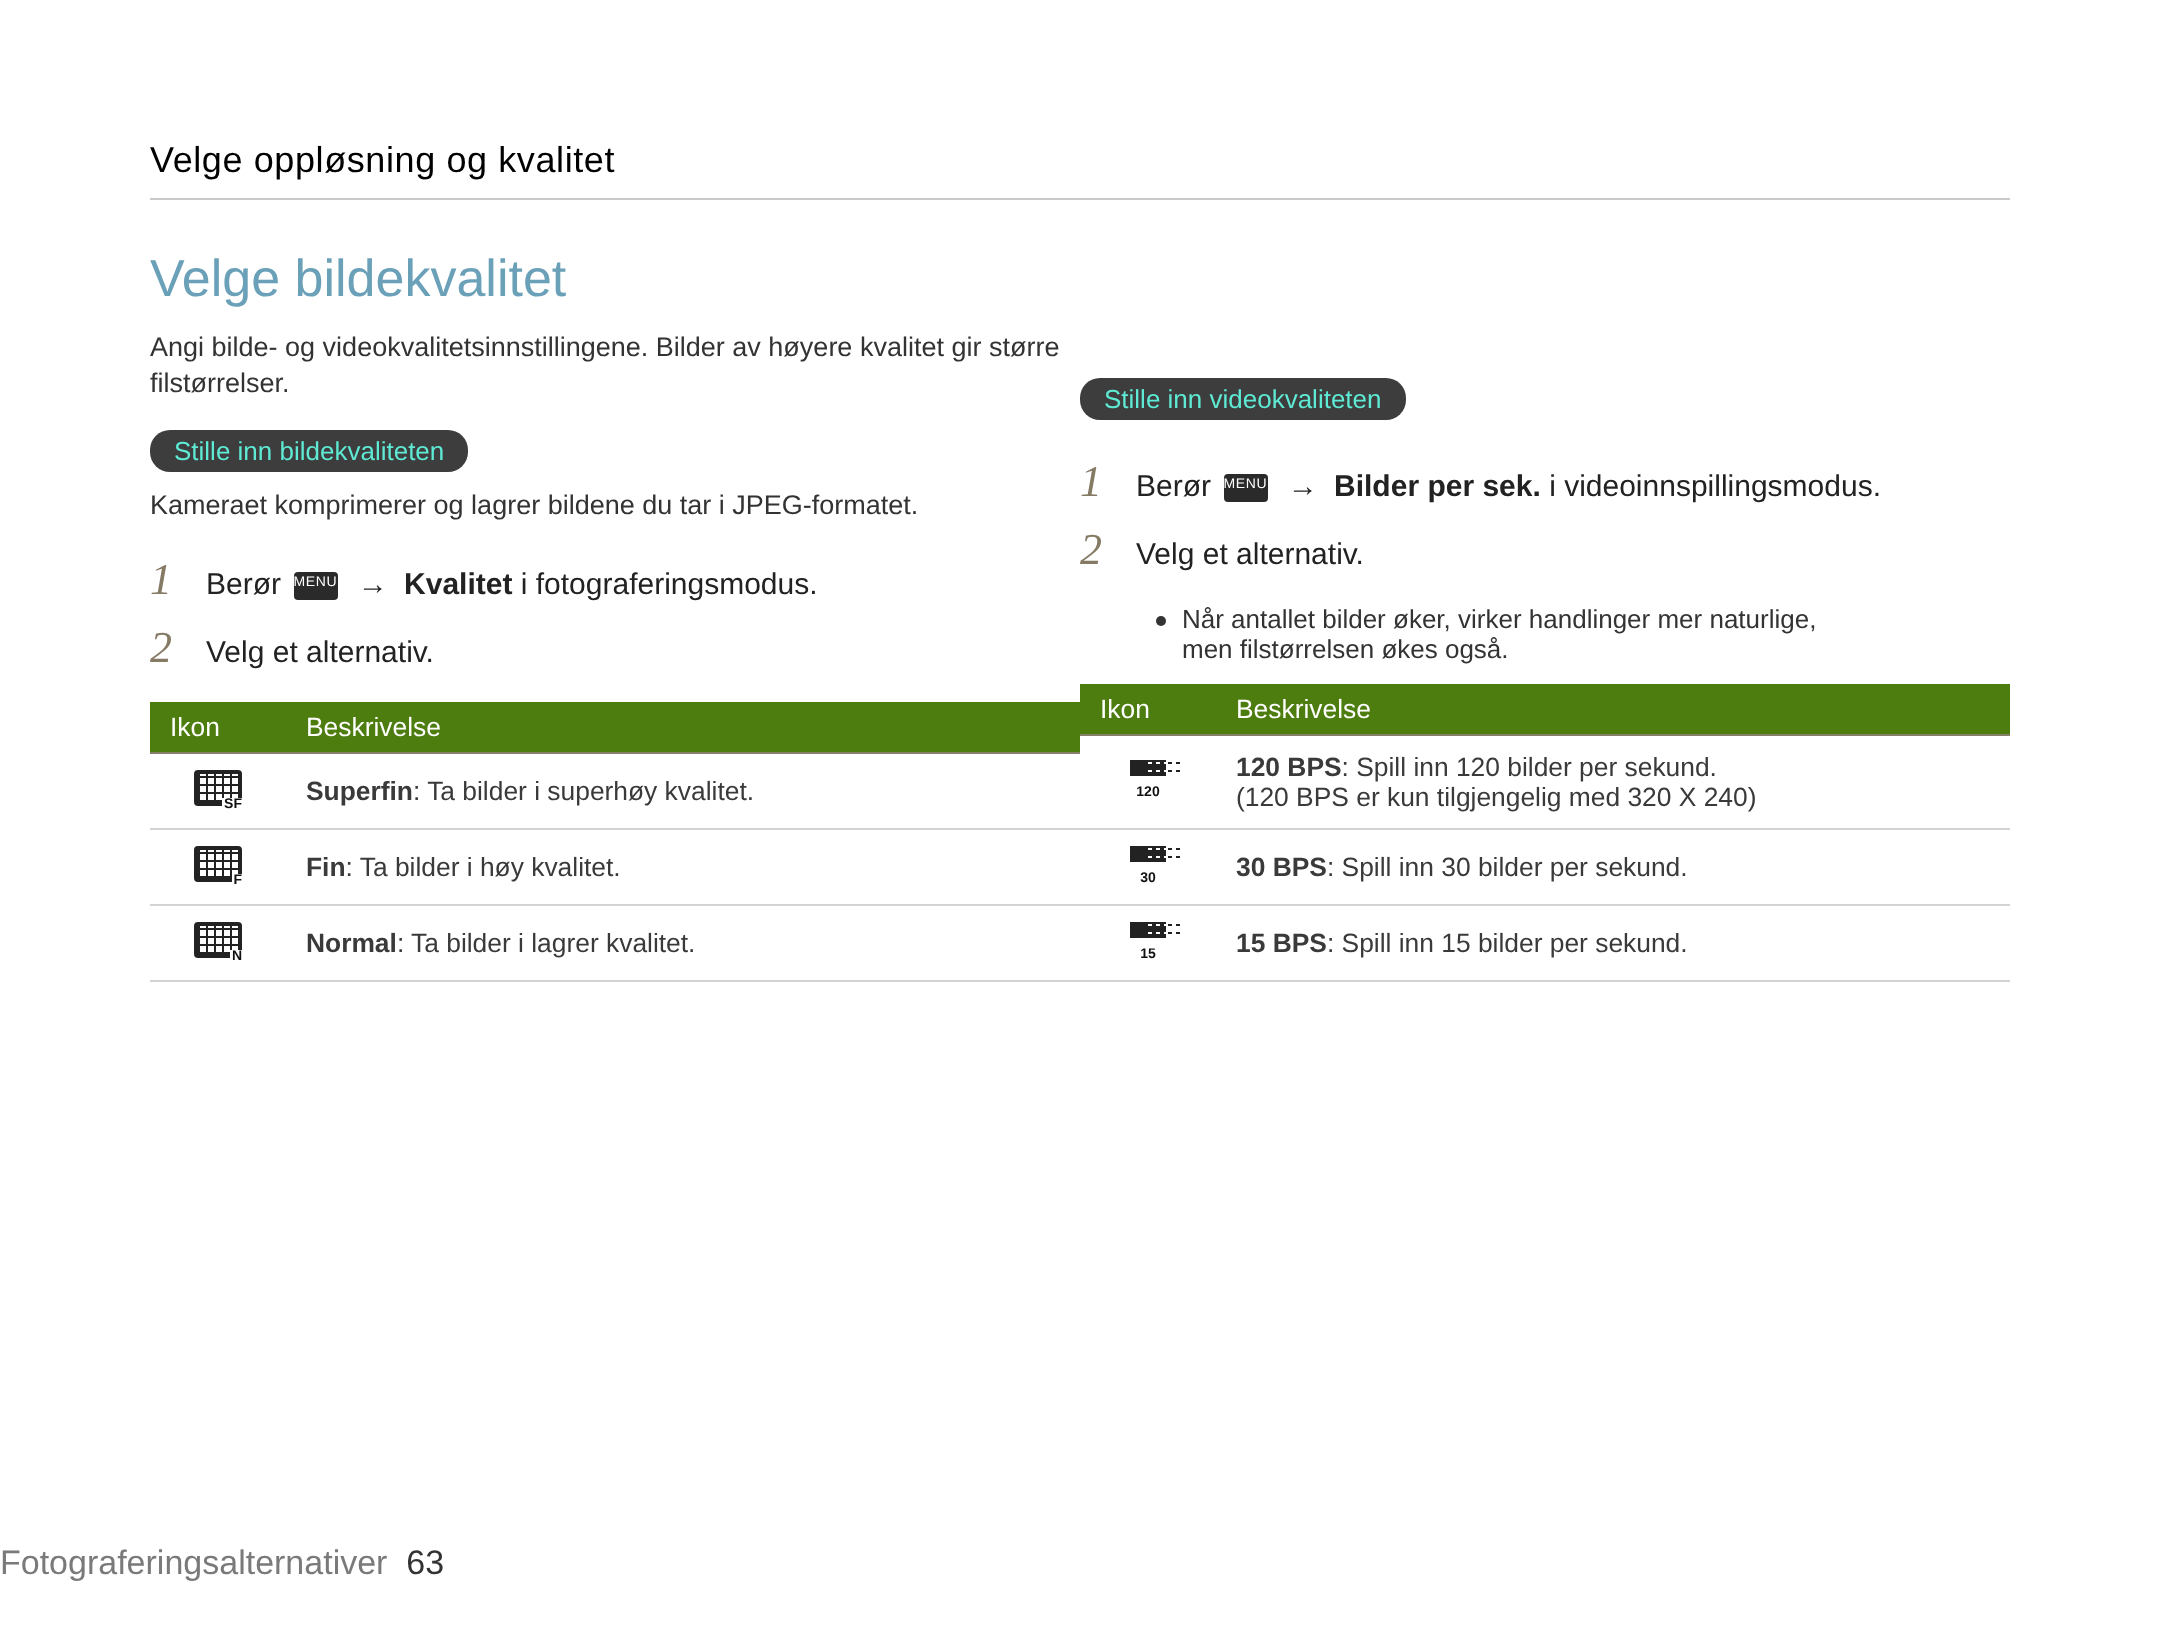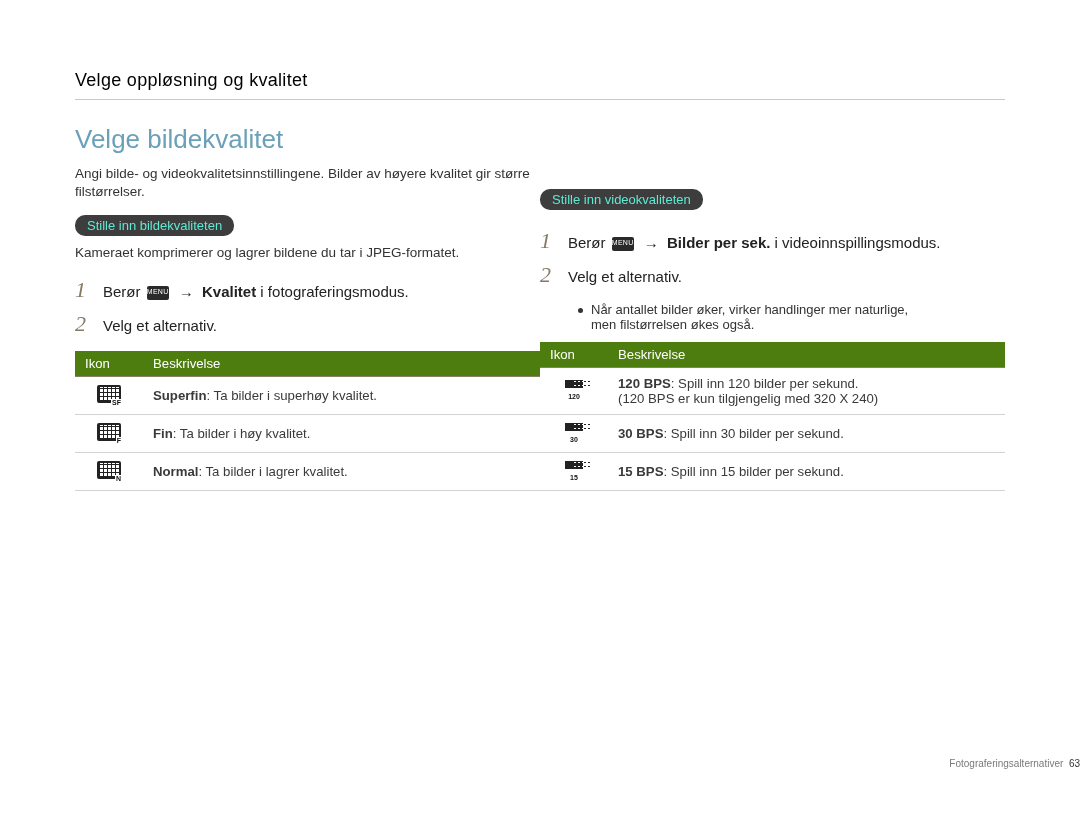--- a/index.html
+++ b/index.html
@@ -134,23 +134,23 @@
     content:""; position:absolute; top:1px; width:18px; height:1px;
     background: repeating-linear-gradient(90deg,#fff 0 2px,#222 2px 4px);
   }
   .vic .film::before{top:1px;} .vic .film::after{top:5px;}
   .vic .sub{
     position:absolute; left:0; bottom:-2px; right:0;
     font-size:7px; font-weight:700; color:#111; text-align:center;
   }
   .footer {
     position: absolute;
-    bottom: 46px; left: 0; right: 0;
-    text-align: right;
-    font-size: 10px;
+    bottom: 23px; left: 0; right: 0;
+    text-align: left;
+    font-size: 17px;
     color: #7a7a7a;
   }
   .footer .pg { color:#333; }
 </style>
 </head>
 <body>
 
 <div class="page-header">Velge oppløsning og kvalitet</div>
 
 <div class="columns">

